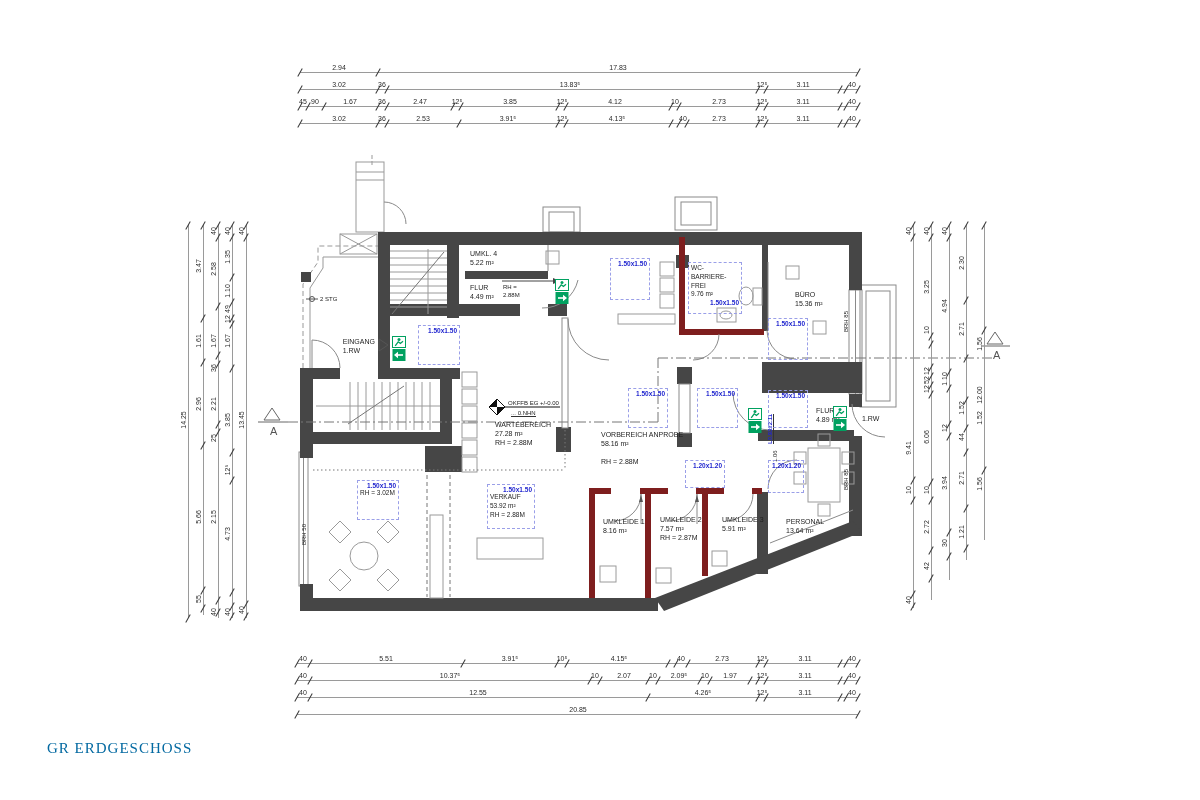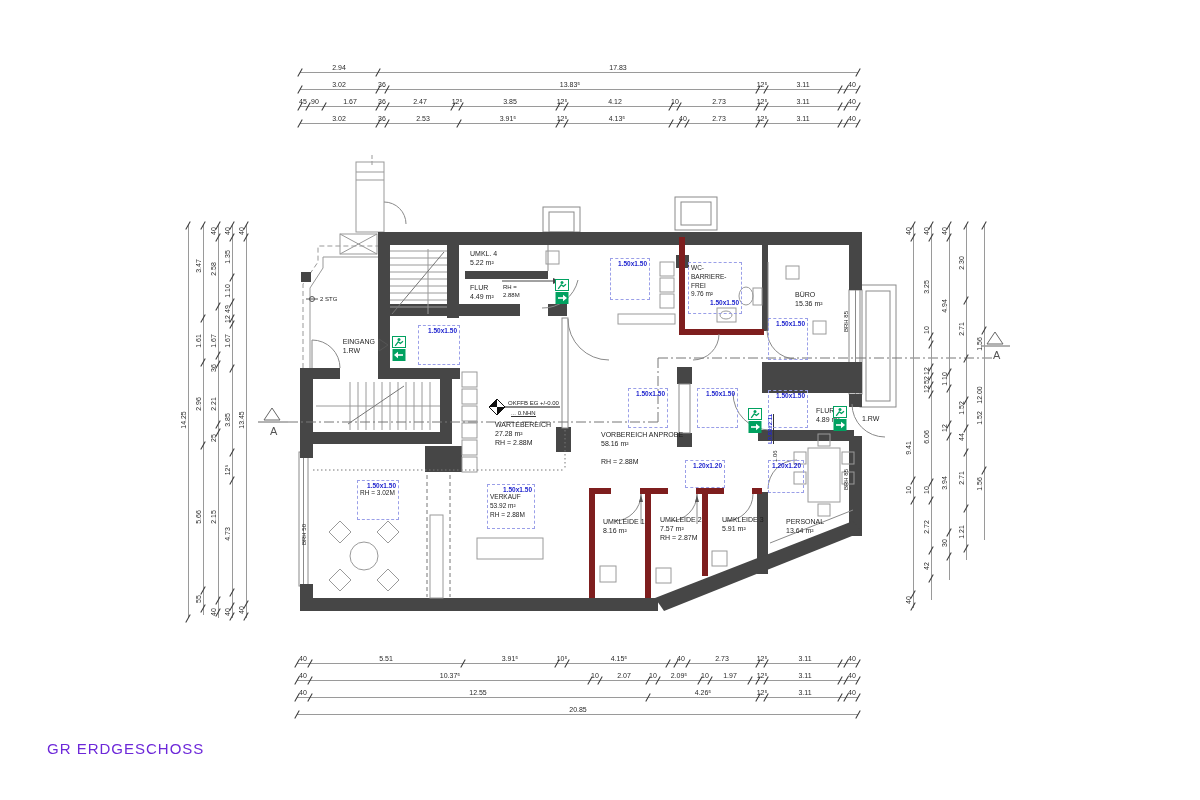--- a/index.html
+++ b/index.html
@@ -1,20 +1,20 @@
 <!DOCTYPE html>
 <html><head>
 <meta charset="utf-8">
 <style>
   html,body{margin:0;padding:0;background:#fff;}
   .stage{position:relative;width:1200px;height:800px;background:#fff;overflow:hidden;
          font-family:"Liberation Sans","DejaVu Sans",sans-serif;}
   svg{position:absolute;left:0;top:0;}
   .layer{position:absolute;left:0;top:0;width:1200px;height:800px;}
-  .title{position:absolute;left:47px;top:740px;font-size:15px;letter-spacing:1px;color:#6d28d9;}
+  .title{position:absolute;left:47px;top:740px;font-size:15px;letter-spacing:1px;color:#0369a1;font-family:Liberation Serif, serif;}
   .lbl{position:absolute;font-size:7px;line-height:1.3;color:#1d1d1d;white-space:pre;}
   .lbl.small{font-size:6px;}
   .lbl.right{transform:translateX(-100%);}
   .lbl.vert{transform:rotate(-90deg);transform-origin:0 0;}
   .lbl.blue{color:#2126cf;font-weight:bold;}
   .lbl.marker{font-size:11px;color:#555;}
   .lbl .u{border-bottom:1px solid #333;}
   .dimline-h{position:absolute;height:1px;background:#9a9a9a;}
   .dimline-v{position:absolute;width:1px;background:#9a9a9a;}
   .dimlab{position:absolute;font-size:7px;color:#2a2a2a;transform:translate(-50%,-100%);white-space:nowrap;}

